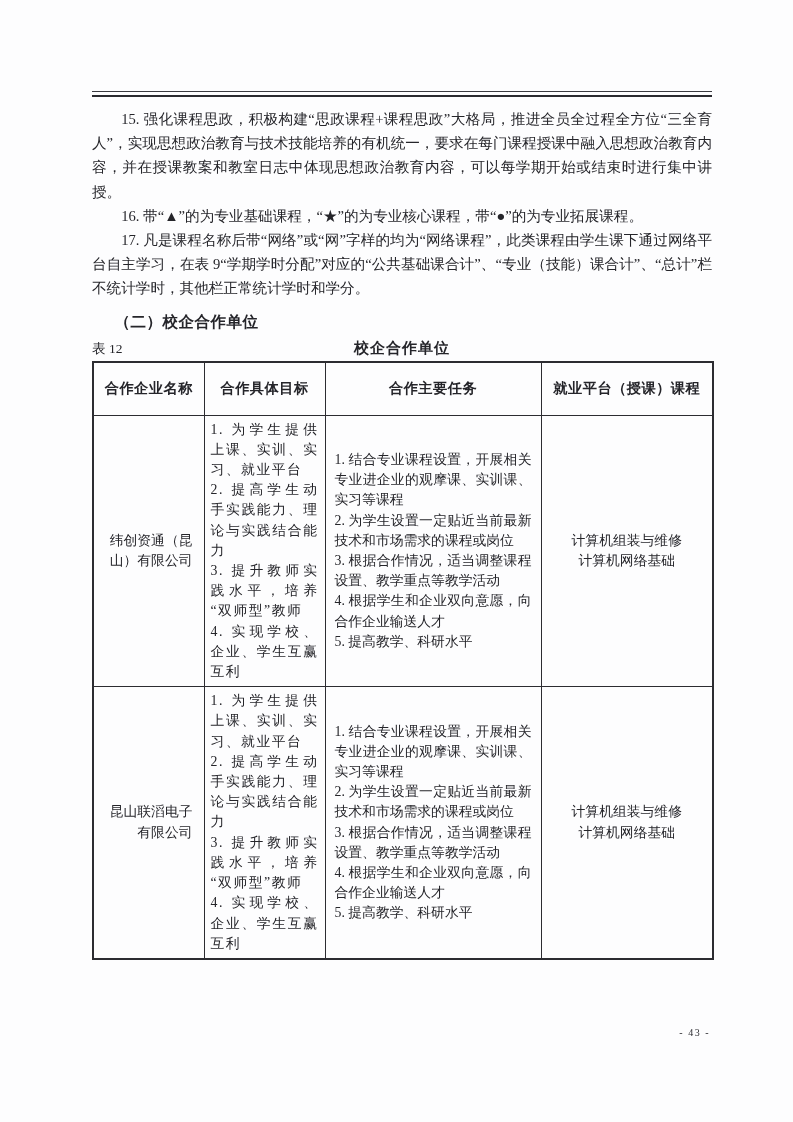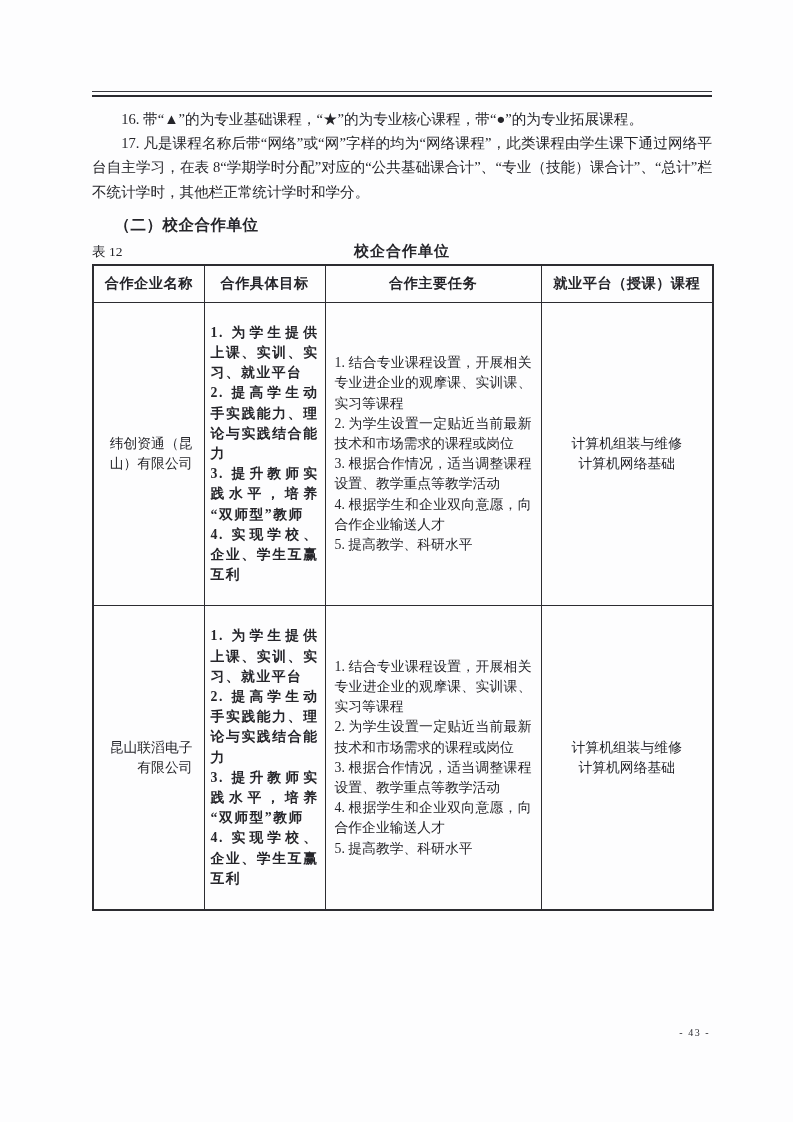--- a/index.html
+++ b/index.html
@@ -54,53 +54,54 @@
   table.coop {
     width: 620px; border-collapse: collapse; table-layout: fixed;
     border: 2px solid #2c2c31;
     margin-top: 1px;
   }
   table.coop th, table.coop td { border: 1px solid #2c2c31; }
   table.coop th {
     height: 36px;
     font-size: 14.2px; font-weight: bold;
     text-align: center; vertical-align: middle;
-    padding: 0 2px;
+    padding: 8px 2px;
     letter-spacing: 0.5px;
   }
   table.coop td {
     vertical-align: middle;
     font-size: 13.8px; line-height: 20.2px;
   }
   tr.row-1 td { height: 239px; }
   tr.row-2 td { height: 245px; }
   td.cell-company { padding: 0 11px; text-align: right; line-height: 24px; }
-  td.cell-goals   { padding: 20px 6px;  text-align: justify; font-weight: bold; }
+  td.cell-goals   { padding: 4px 6px;  text-align: justify; }
   td.cell-tasks   { padding: 4px 9px;  text-align: justify; }
   td.cell-courses { text-align: center; line-height: 26px; padding: 0 4px; }
   .cell-item { text-align: justify; }
   td.cell-goals .cell-item { letter-spacing: 1.5px; }
 
   
   .page-number {
     position: absolute; top: 1027px; right: 83px;
     font-size: 10px; letter-spacing: 1.5px; color: #2b2b30;
   }
 </style>
 </head>
 <body>
 
 <div class="page">
 
   <div class="header-rule-thin"></div>
   <div class="header-rule-thick"></div>
 
   <div class="main">
+    <p class="body-para">15. 强化课程思政，积极构建“思政课程+课程思政”大格局，推进全员全过程全方位“三全育人”，实现思想政治教育与技术技能培养的有机统一，要求在每门课程授课中融入思想政治教育内容，并在授课教案和教室日志中体现思想政治教育内容，可以每学期开始或结束时进行集中讲授。</p>
     <p class="body-para">16. 带“▲”的为专业基础课程，“★”的为专业核心课程，带“●”的为专业拓展课程。</p>
-    <p class="body-para">17. 凡是课程名称后带“网络”或“网”字样的均为“网络课程”，此类课程由学生课下通过网络平台自主学习，在表 8“学期学时分配”对应的“公共基础课合计”、“专业（技能）课合计”、“总计”栏不统计学时，其他栏正常统计学时和学分。</p>
+    <p class="body-para">17. 凡是课程名称后带“网络”或“网”字样的均为“网络课程”，此类课程由学生课下通过网络平台自主学习，在表 9“学期学时分配”对应的“公共基础课合计”、“专业（技能）课合计”、“总计”栏不统计学时，其他栏正常统计学时和学分。</p>
 
     <h2 class="section-heading">（二）校企合作单位</h2>
 
     <div class="caption-row">
       <span class="table-label">表 12</span>
       <span class="table-caption">校企合作单位</span>
     </div>
 
     <table class="coop">
       <colgroup>

